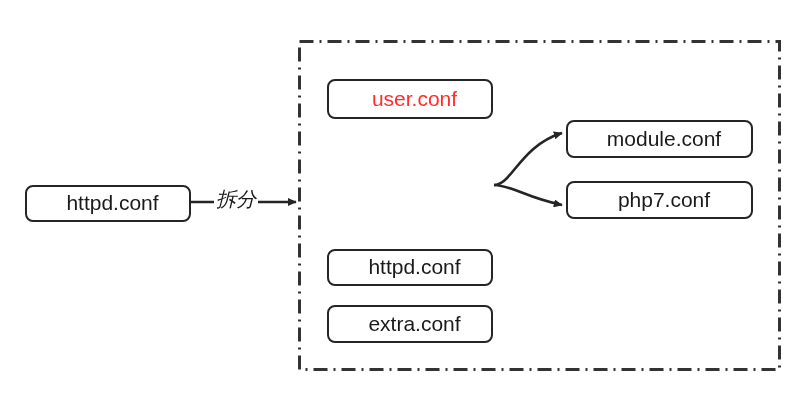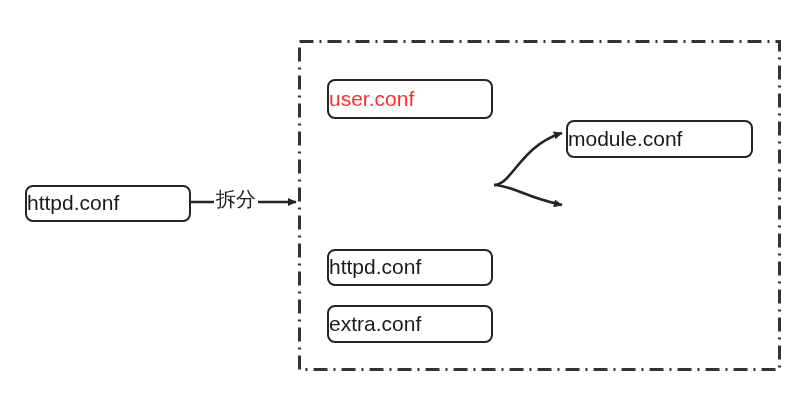--- a/index.html
+++ b/index.html
@@ -15,26 +15,27 @@
     width: 809px;
     height: 413px;
     background: #ffffff;
     overflow: hidden;
   }
   .node {
     position: absolute;
     box-sizing: border-box;
     display: flex;
     align-items: center;
-    justify-content: flex-start;
+    justify-content: center;
     text-align: center;
     background: #ffffff;
     color: #1a1a1a;
     line-height: 1.18;
     white-space: pre-line;
+    padding-left: 9px;
   }
   .boxed {
     border: 2px solid #252525;
     border-radius: 8px;
   }
   
   #node-httpd-source {
     left: 25px;
     top: 185px;
     width: 166px;
@@ -137,20 +138,21 @@
   
   #edge-label-split {
     position: absolute;
     left: 214px;
     top: 187px;
     font-size: 20px;
     color: #1a1a1a;
     background: #ffffff;
     padding: 0 2px;
     line-height: 1.2;
+    font-style: italic;
   }
 </style>
 </head>
 <body>
 
 <div id="canvas">
 
   <div id="group-container">
     <svg viewBox="0 0 483 331" xmlns="http://www.w3.org/2000/svg">
       <rect x="1.5" y="1.5" width="480" height="328" fill="none" stroke="#333333" stroke-width="3" stroke-dasharray="14 6 2 6" stroke-linecap="butt"></rect>
@@ -187,14 +189,17 @@
   </div>
 
   <div class="node boxed" id="node-module-conf">
     <span>module.conf</span>
   </div>
 
   <div class="node boxed" id="node-extra-conf">
     <span>extra.conf</span>
   </div>
 
+  <div class="node boxed" id="node-php7-conf">
+    <span>php7.conf</span>
+  </div>
 
 </div>
 
 </body></html>

